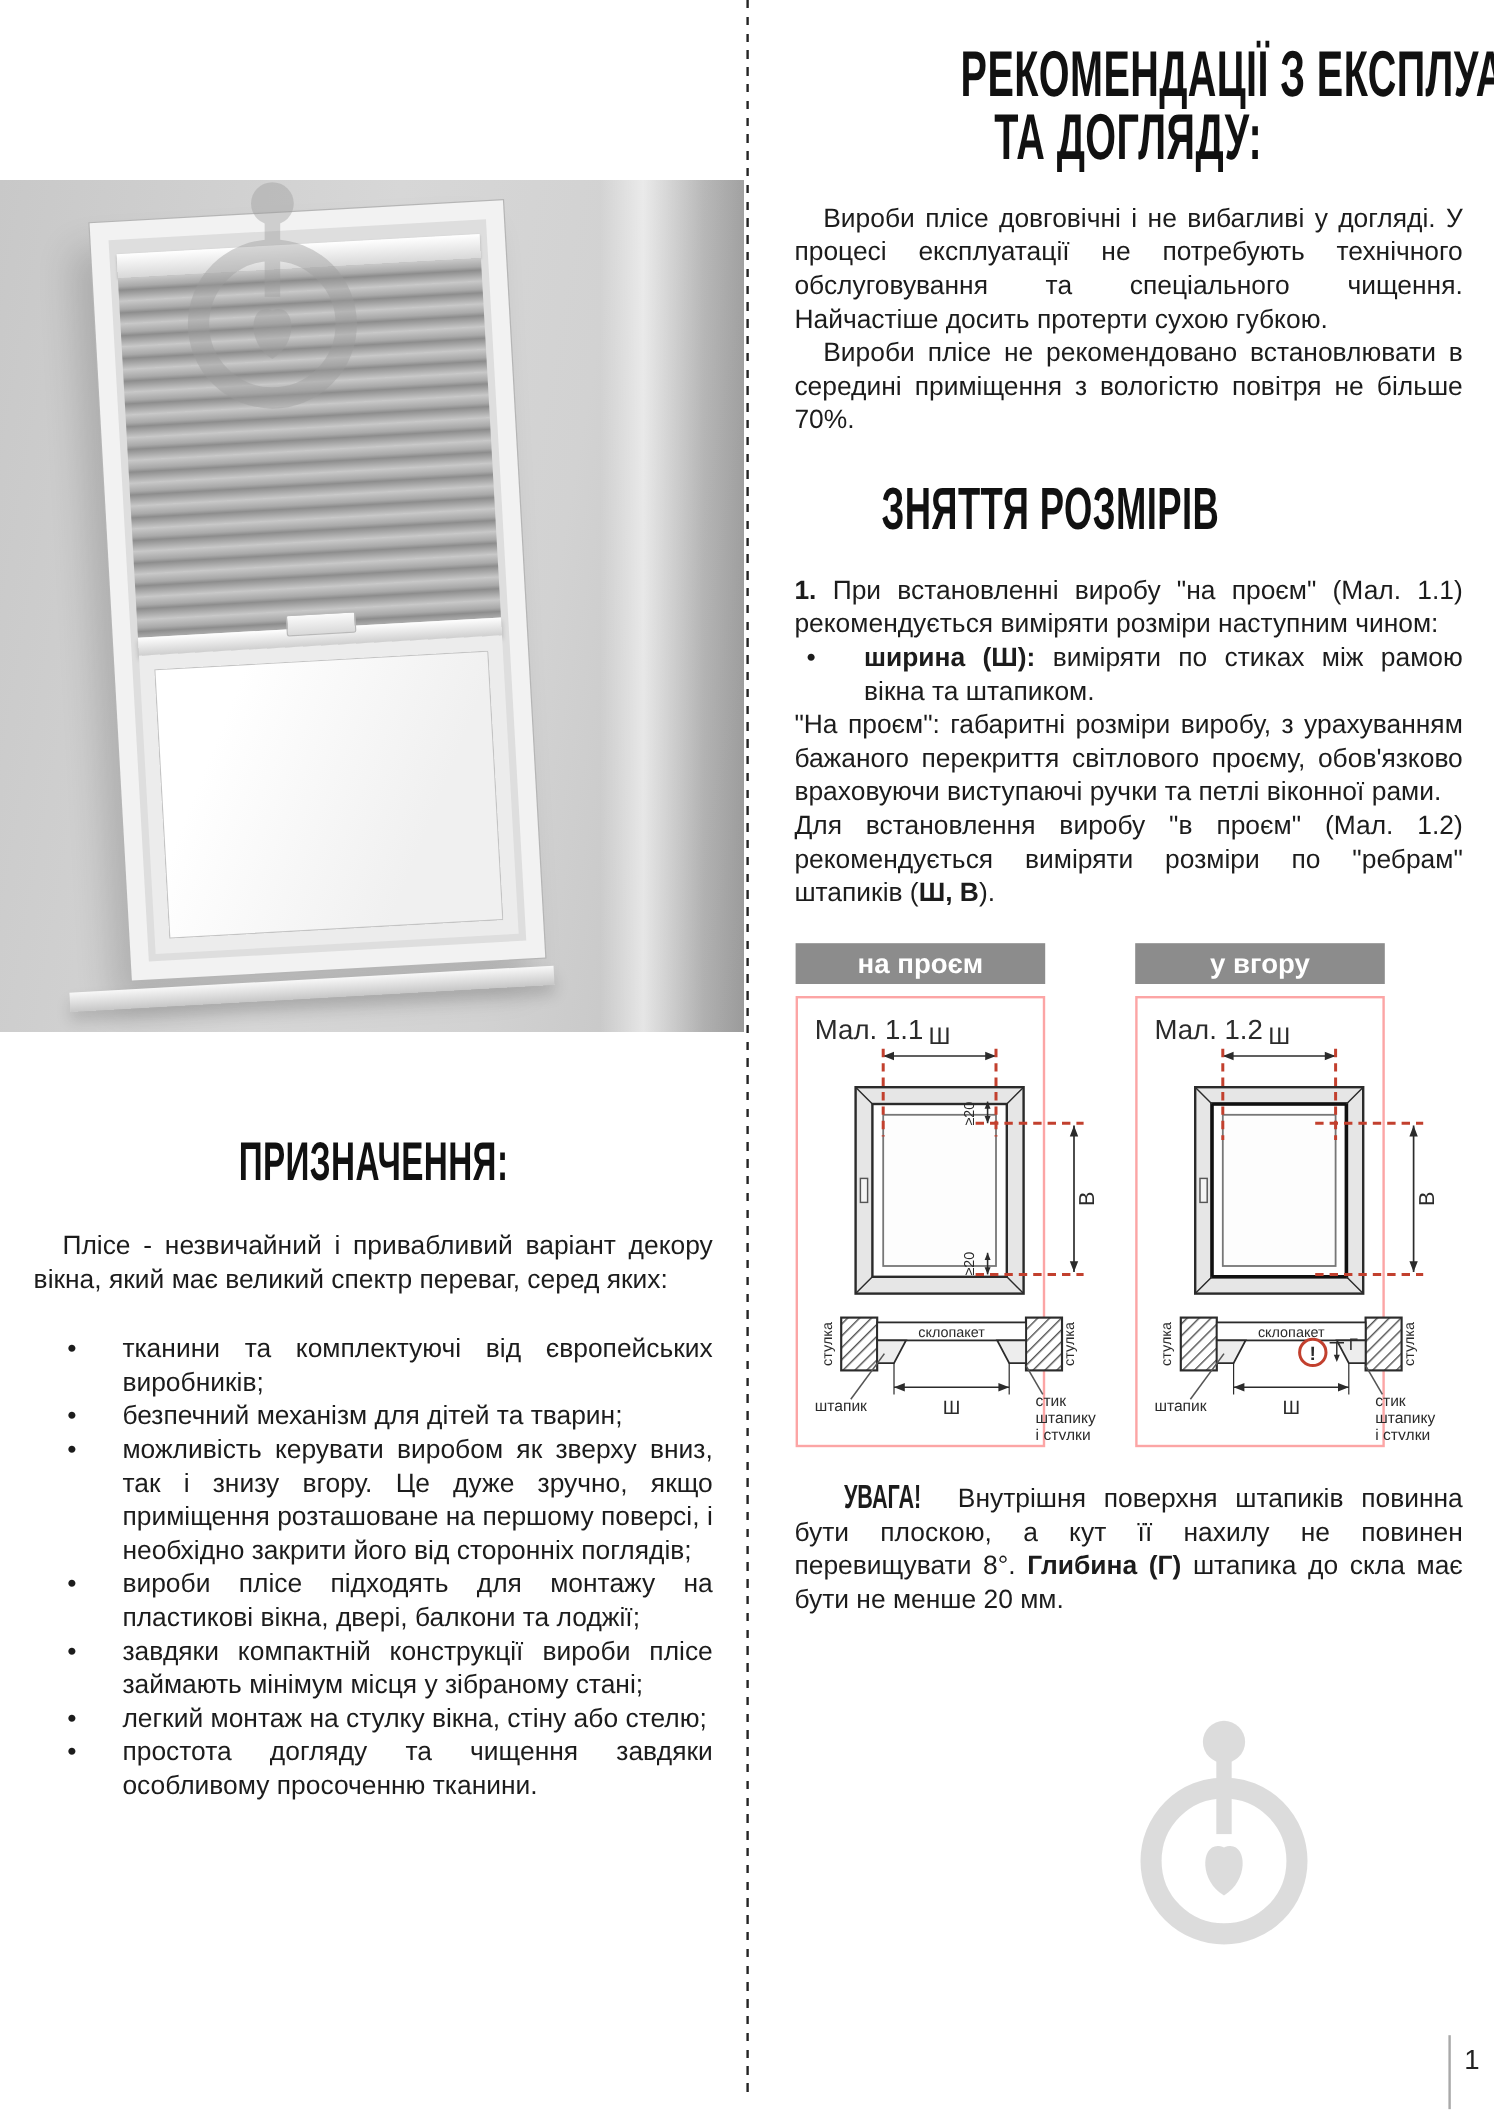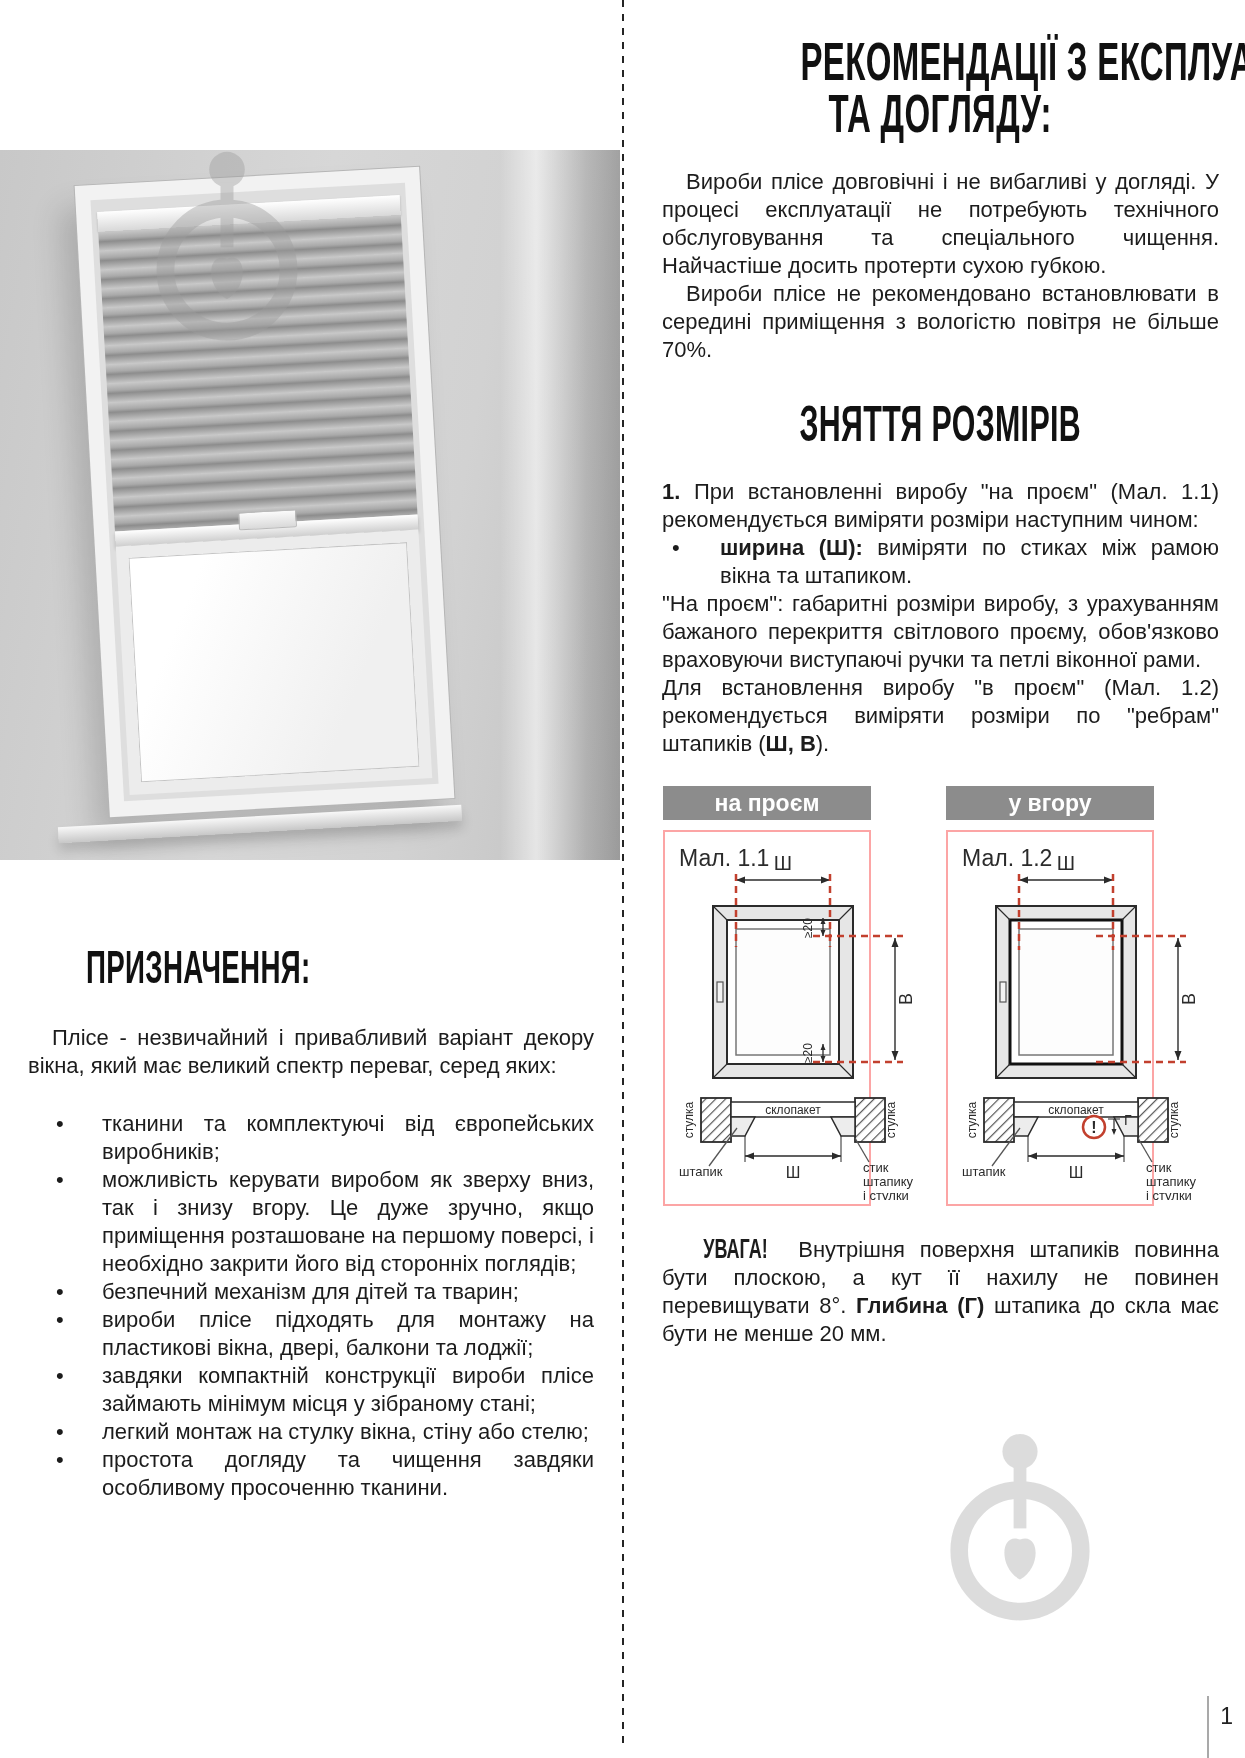--- a/index.html
+++ b/index.html
@@ -40,33 +40,33 @@
   .bottomrail { position:absolute; top:332px; left:6px; right:6px; height:15px;
                 background:linear-gradient(#ffffff,#cfcfcf); box-shadow:0 3px 4px rgba(0,0,0,.22); }
   .glass      { position:absolute; top:347px; left:6px; right:6px; bottom:6px;
                 background:linear-gradient(115deg,#ffffff 20%,#f0f0f0 75%); border:12px solid #ececec;
                 box-shadow:inset 0 0 0 1px #c4c4c4; }
   .sill { position:absolute; left:58px; top:666px; width:404px; height:16px;
           background:linear-gradient(#f8f8f8,#c7c7c7); transform:rotate(-3.2deg);
           box-shadow:0 8px 12px rgba(0,0,0,.15); }
 
   .left-text { position:absolute; left:28px; top:944px; width:566px; }
-  .purpose-h { font-size:42px; line-height:48px; color:#111; }
+  .purpose-h { text-align:center; font-size:42px; line-height:48px; color:#111; }
   .left-text .intro { margin-top:32px; }
   .blist { margin-top:30px; }
   .blt { position:relative; padding-left:74px; text-align:justify; font-size:22px; line-height:28px; }
   .blt::before { content:"•"; position:absolute; left:28px; top:0; font-size:22px; }
 
   
   .right-col { position:absolute; left:636px; top:0; width:609px; height:1758px; }
   .rc-pad { margin:0 26px 0 26px; position:relative; z-index:1; }
   .care-h { text-align:center; font-size:50px; line-height:52px; margin-top:36px; color:#111; }
   .care-p1 { margin-top:28px; }
   .care-p3 { margin-top:26px; }
-  .meas-h { text-align:center; font-size:46px; line-height:52px; margin-top:34px; color:#111; }
+  .meas-h { text-align:left; font-size:46px; line-height:52px; margin-top:34px; color:#111; }
   .step { margin-top:28px; }
   .blt2 { position:relative; padding-left:58px; text-align:justify; font-size:22px; line-height:28px; }
   .blt2::before { content:"•"; position:absolute; left:10px; top:0; font-size:22px; }
 
   .panels { position:relative; margin-top:28px; height:420px; z-index:1; }
   .panel { position:absolute; top:0; width:208px; }
   .panel-1 { left:27px; } .panel-2 { left:310px; }
   .panel-bar { height:34px; background:#8c8c8c; color:#fff; display:flex; align-items:center;
                justify-content:center; font-weight:bold; font-size:23px; }
   .panel-body { margin-top:10px; border:2px solid #fca5a5; height:372px; background:transparent; }
@@ -115,22 +115,22 @@
     </svg>
   </div>
 
   <div class="left-text">
     <div class="purpose-h">
       <span class="cond">ПРИЗНАЧЕННЯ:</span>
     </div>
     <p class="jt ind intro">Плісе - незвичайний і привабливий варіант декору вікна, який має великий спектр переваг, серед яких:</p>
     <div class="blist">
       <div class="blt">тканини та комплектуючі від європейських виробників;</div>
+      <div class="blt">безпечний механізм для дітей та тварин;</div>
       <div class="blt">можливість керувати виробом як зверху вниз, так і знизу вгору. Це дуже зручно, якщо приміщення розташоване на першому поверсі, і необхідно закрити його від сторонніх поглядів;</div>
-      <div class="blt">безпечний механізм для дітей та тварин;</div>
       <div class="blt">вироби плісе підходять для монтажу на пластикові вікна, двері, балкони та лоджії;</div>
       <div class="blt">завдяки компактній конструкції вироби плісе займають мінімум місця у зібраному стані;</div>
       <div class="blt">легкий монтаж на стулку вікна, стіну або стелю;</div>
       <div class="blt">простота догляду та чищення завдяки особливому просоченню тканини.</div>
     </div>
   </div>
 
   <div class="right-col">
 
     <svg class="wm wm-bottom" viewBox="0 0 100 122">

